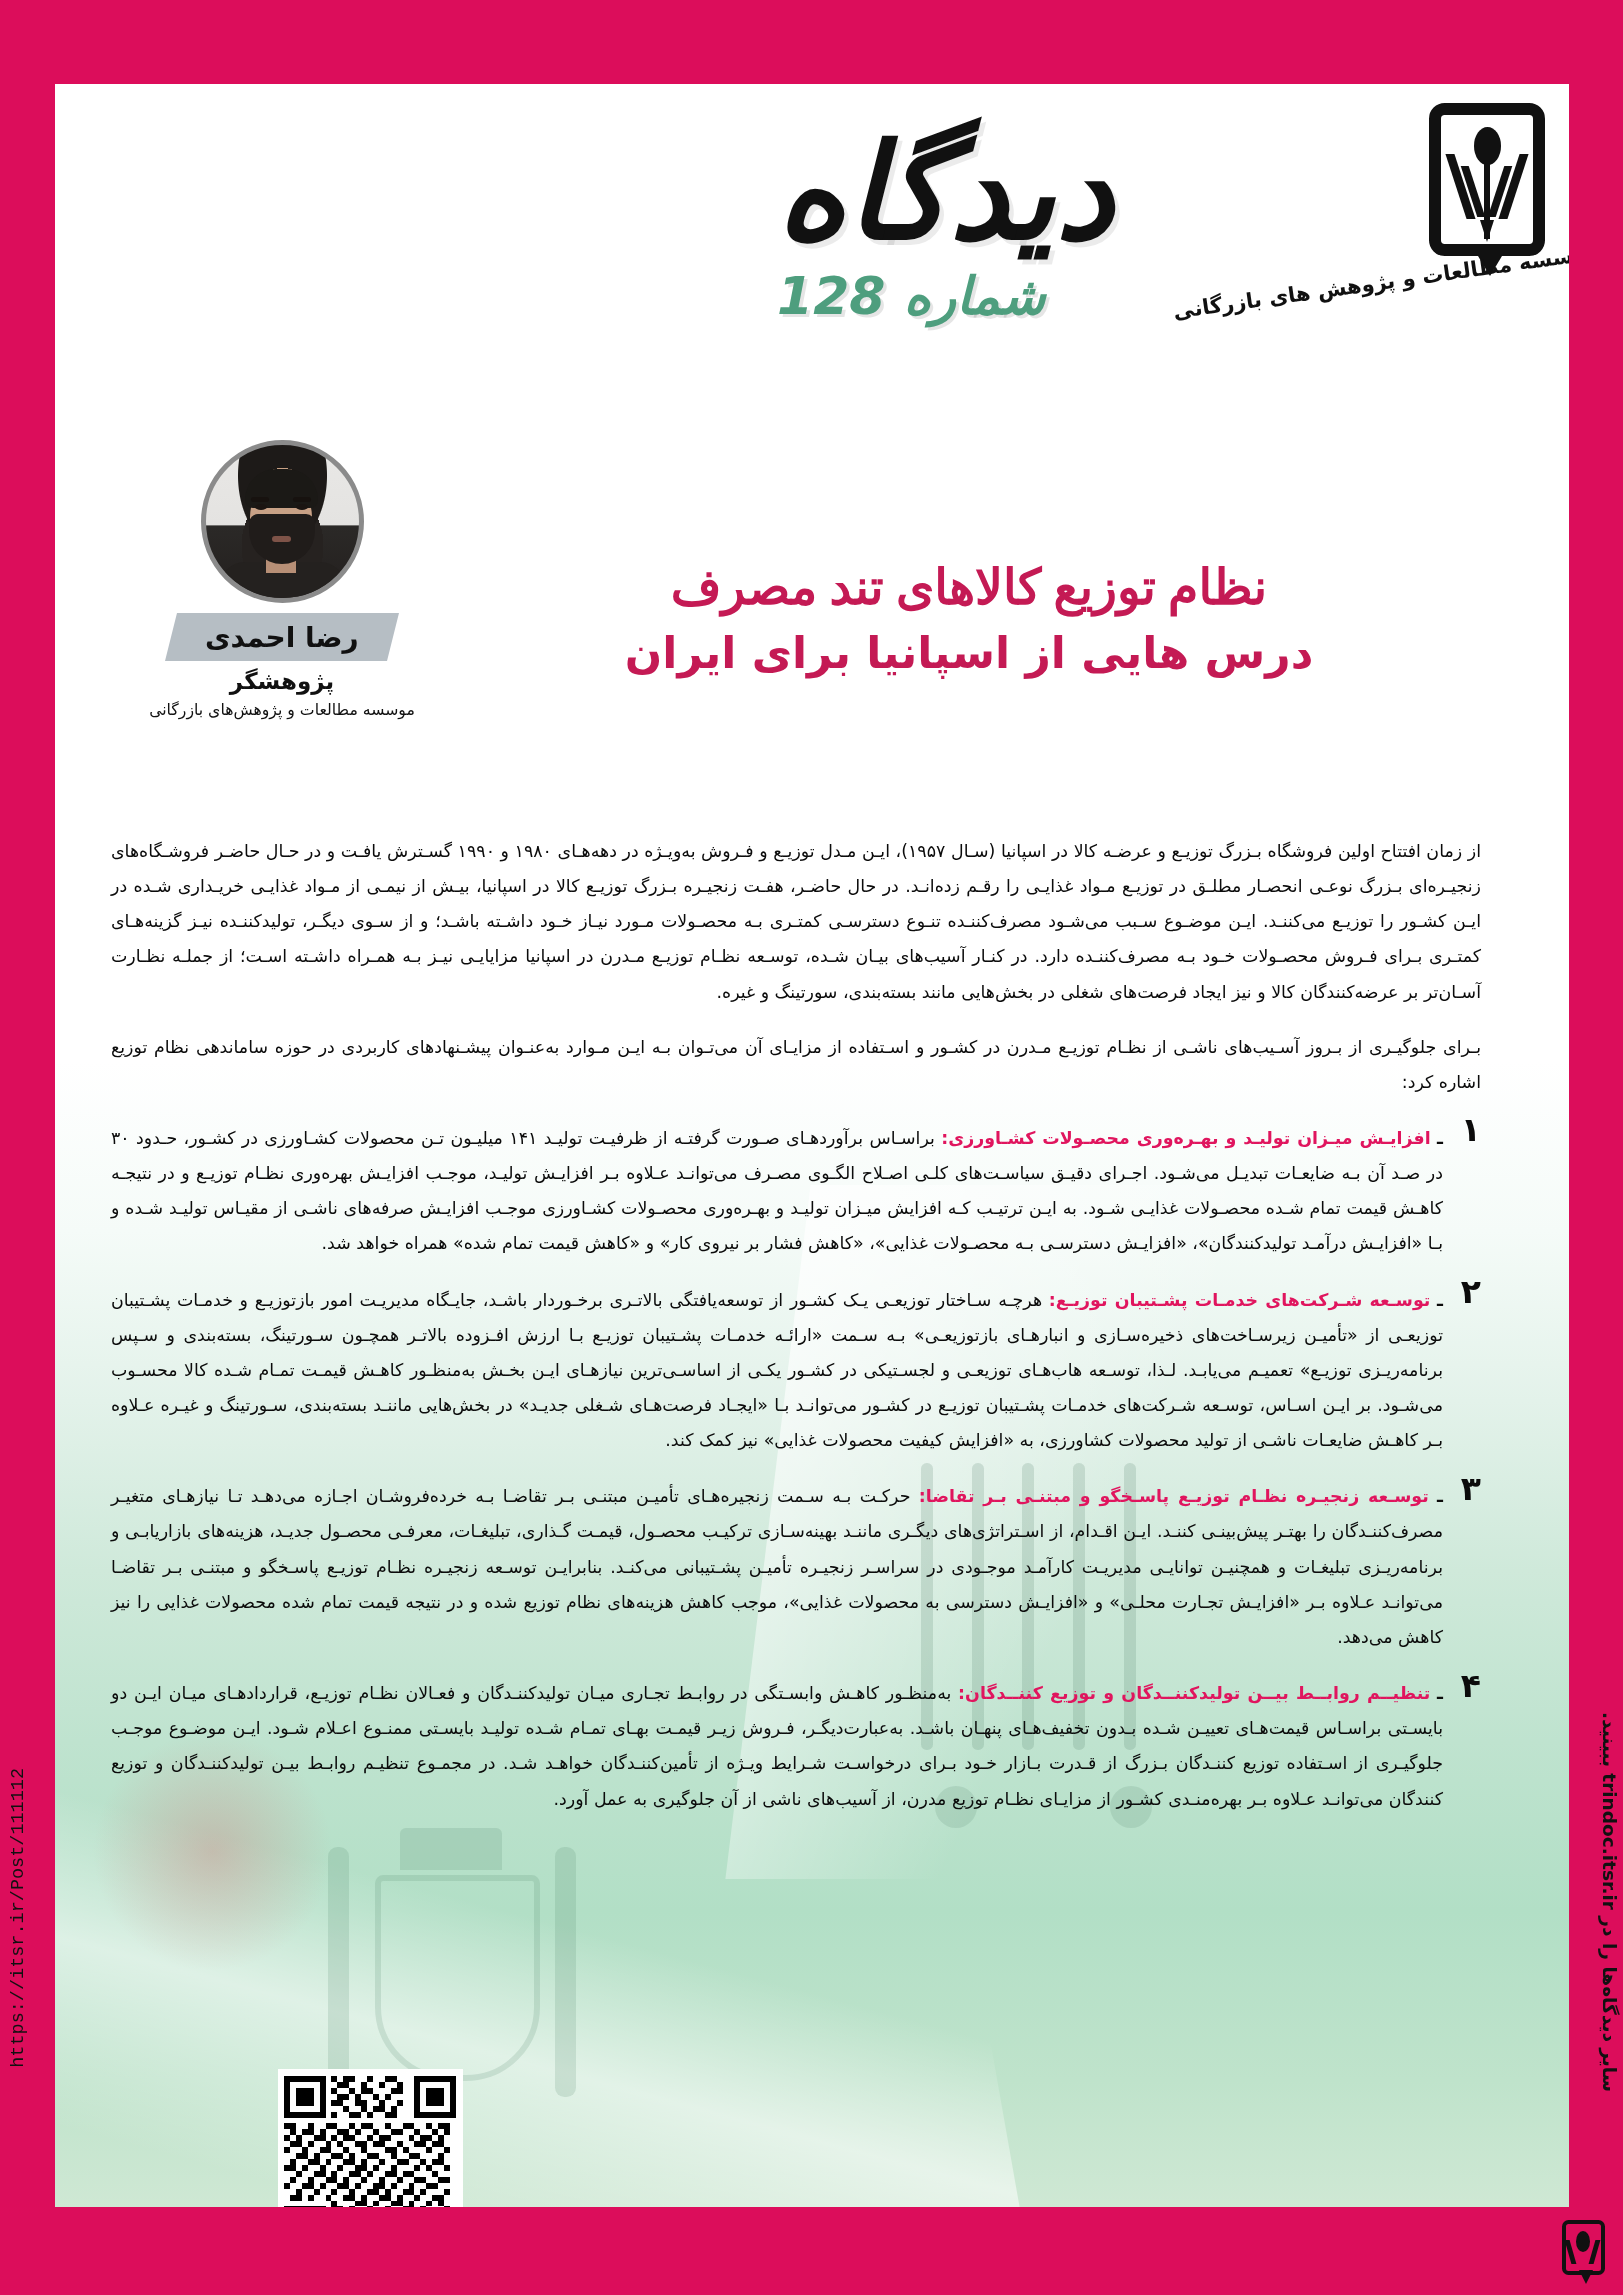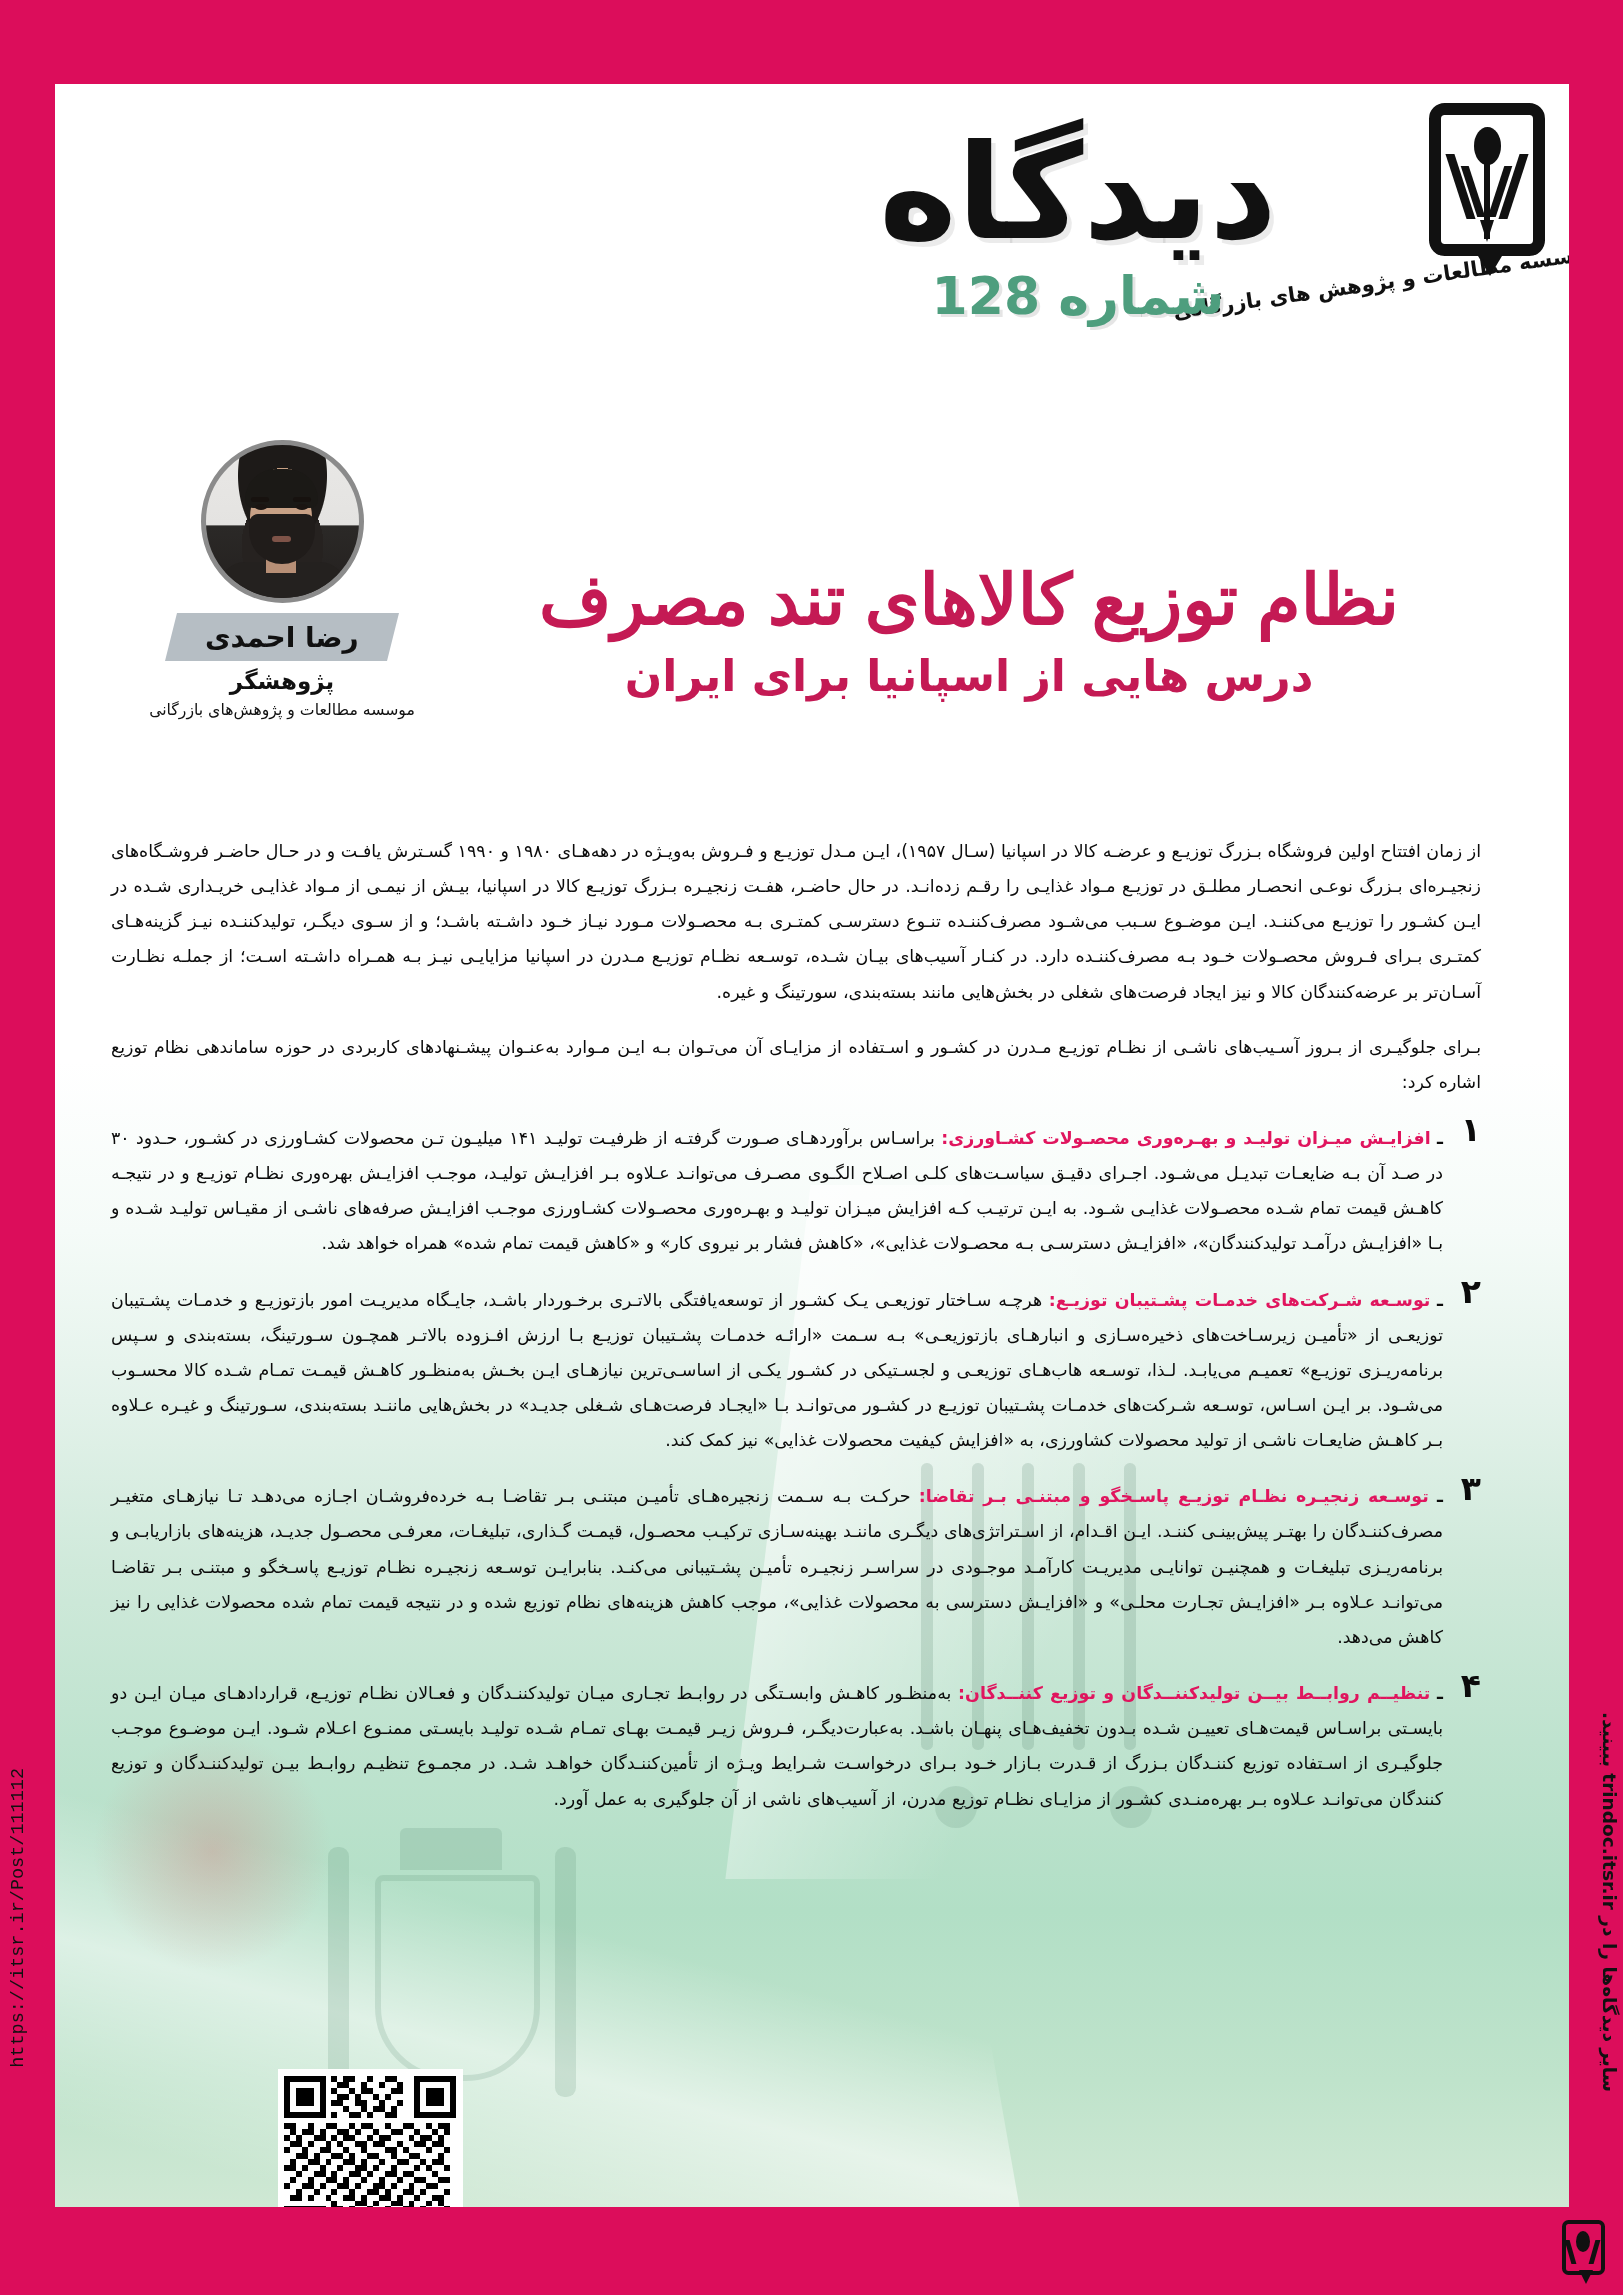--- a/index.html
+++ b/index.html
@@ -130,21 +130,21 @@
   }
   .inst-name{
     position:absolute;left:-32px;top:157px;width:217px;
     font-size:21px;font-weight:700;color:#111;text-align:center;
     transform:rotate(-8deg);
     font-family:"DejaVu Sans", sans-serif;
     white-space:nowrap;
   }
 
   .brand-block{
-    position:absolute;left:722px;top:42px;width:602px;text-align:center;
+    position:absolute;left:722px;top:42px;width:602px;text-align:left;font-style:italic;
   }
   .brand-title{
     font-size:132px;font-weight:900;color:#111;line-height:1;
     letter-spacing:-2.8px;
     text-shadow:4.6px 4.6px 0 rgba(0,0,0,.08);
     font-family:"DejaVu Sans", sans-serif;
     margin:0;
     direction:rtl;
   }
   .brand-issue{
@@ -216,22 +216,22 @@
     font-family:"DejaVu Sans", sans-serif;
   }
   .author-affil{
     margin-top:5.6px;font-size:15.7px;color:#111;
     font-family:"DejaVu Sans", sans-serif;
   }
 
   
   #headline{position:absolute;left:352px;top:477px;width:1124px;text-align:center;}
   .doc-title{
-    font-size:70px;font-weight:900;color:#C41A54;line-height:1.12;margin:0;
-    font-family:Liberation Sans, sans-serif;direction:rtl;
+    font-size:49px;font-weight:900;color:#C41A54;line-height:1.12;margin:0;
+    font-family:Liberation Serif, serif;direction:rtl;
   }
   .doc-subtitle{
     margin-top:11px;
     font-size:44px;font-weight:900;color:#C41A54;
     font-family:"DejaVu Sans", sans-serif;direction:rtl;
   }
 
   
   #body{
     position:absolute;left:56px;top:750px;width:1370px;

